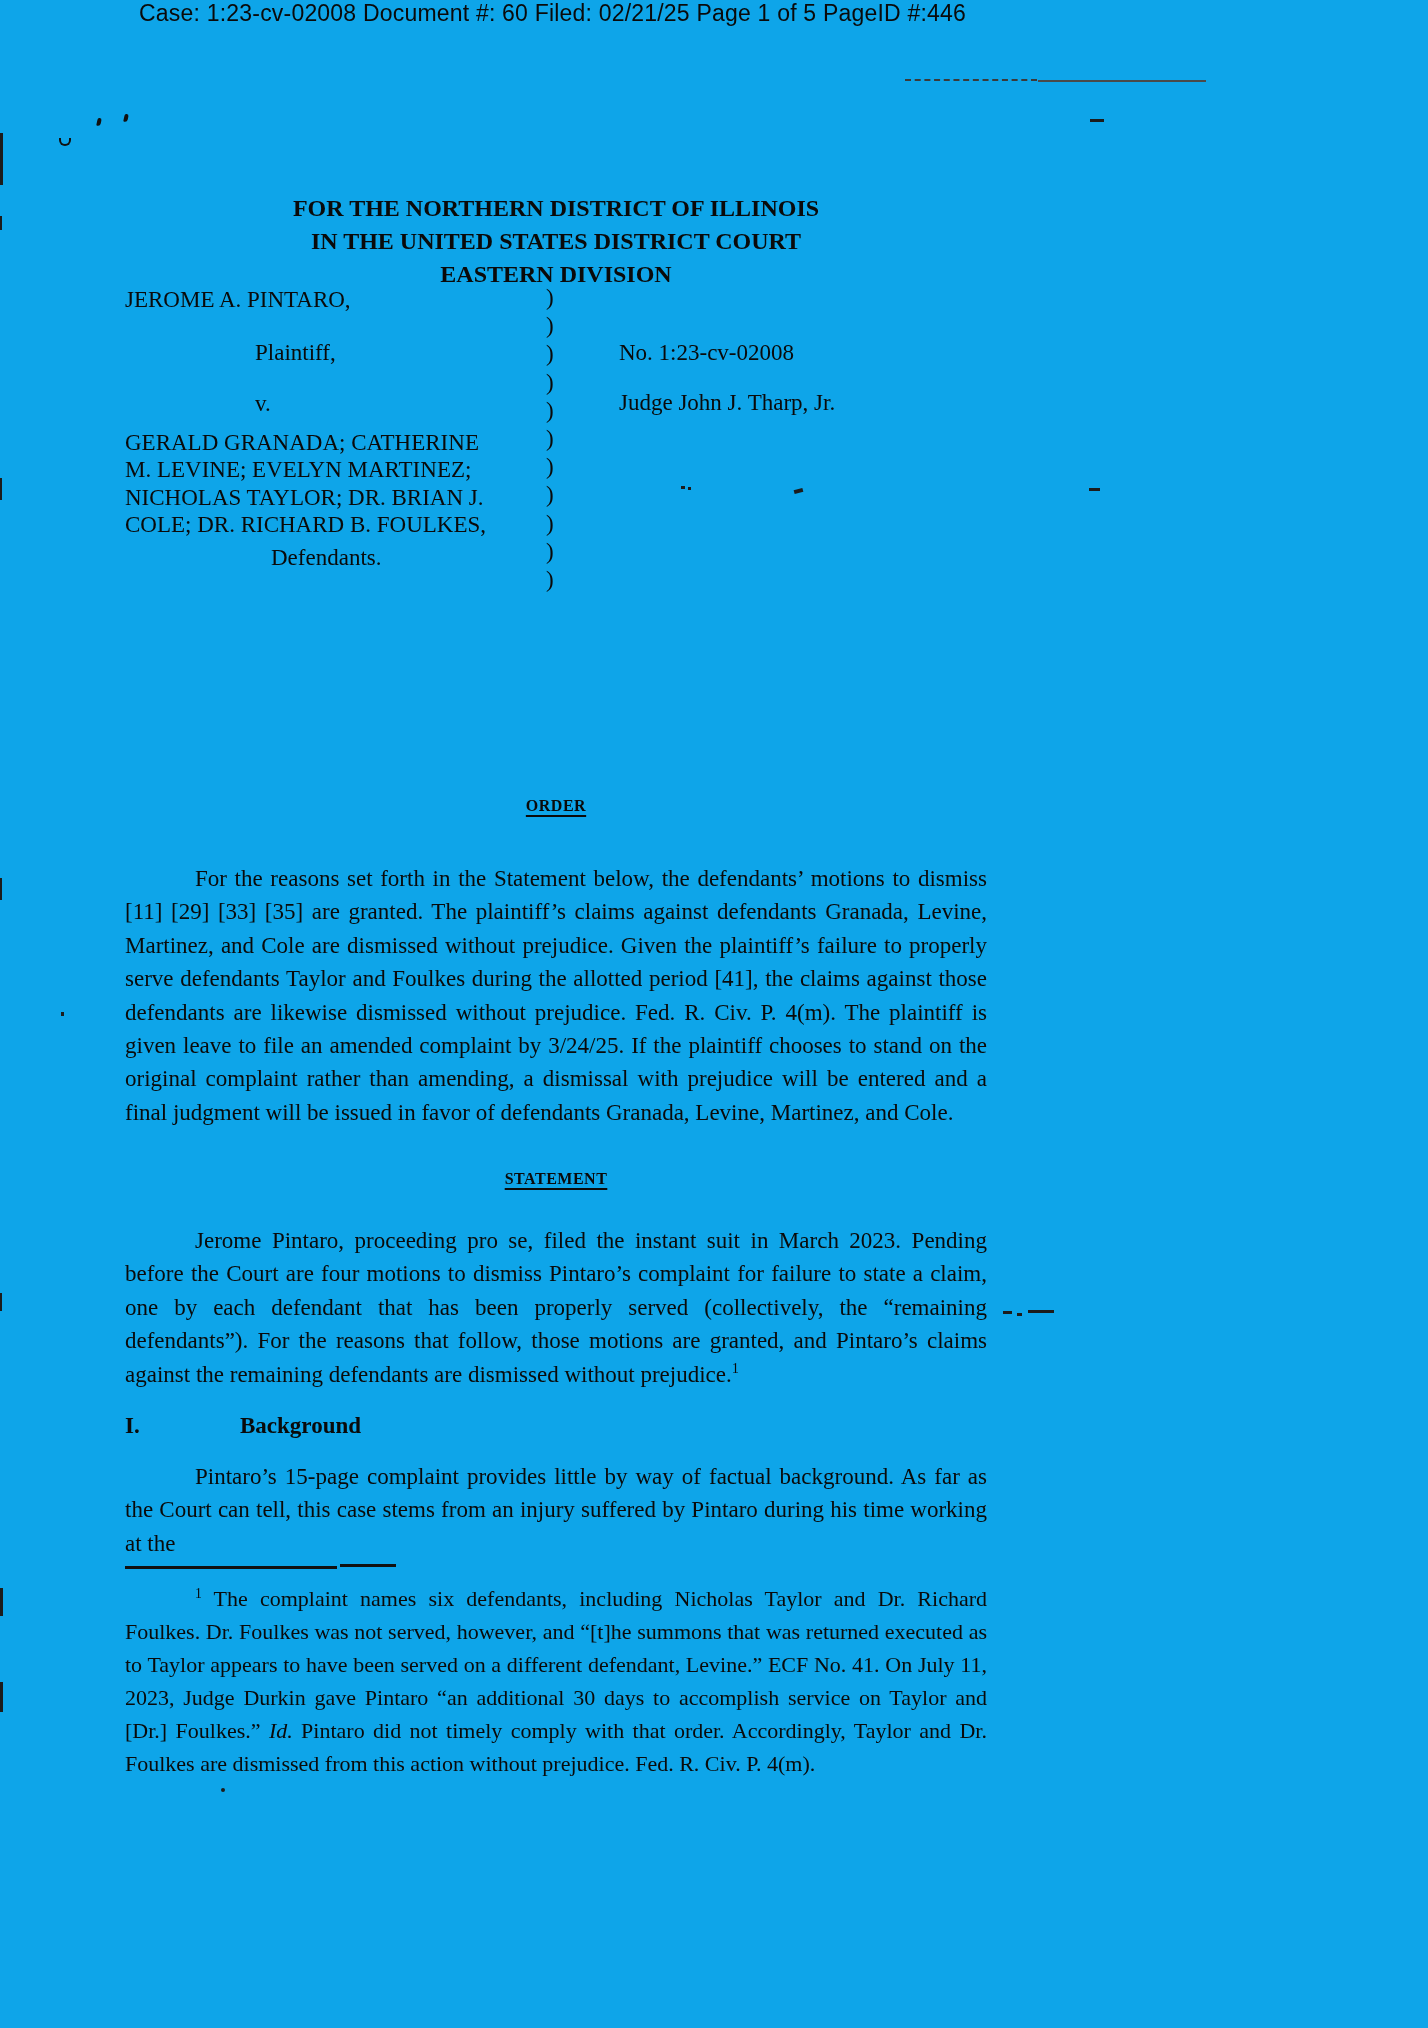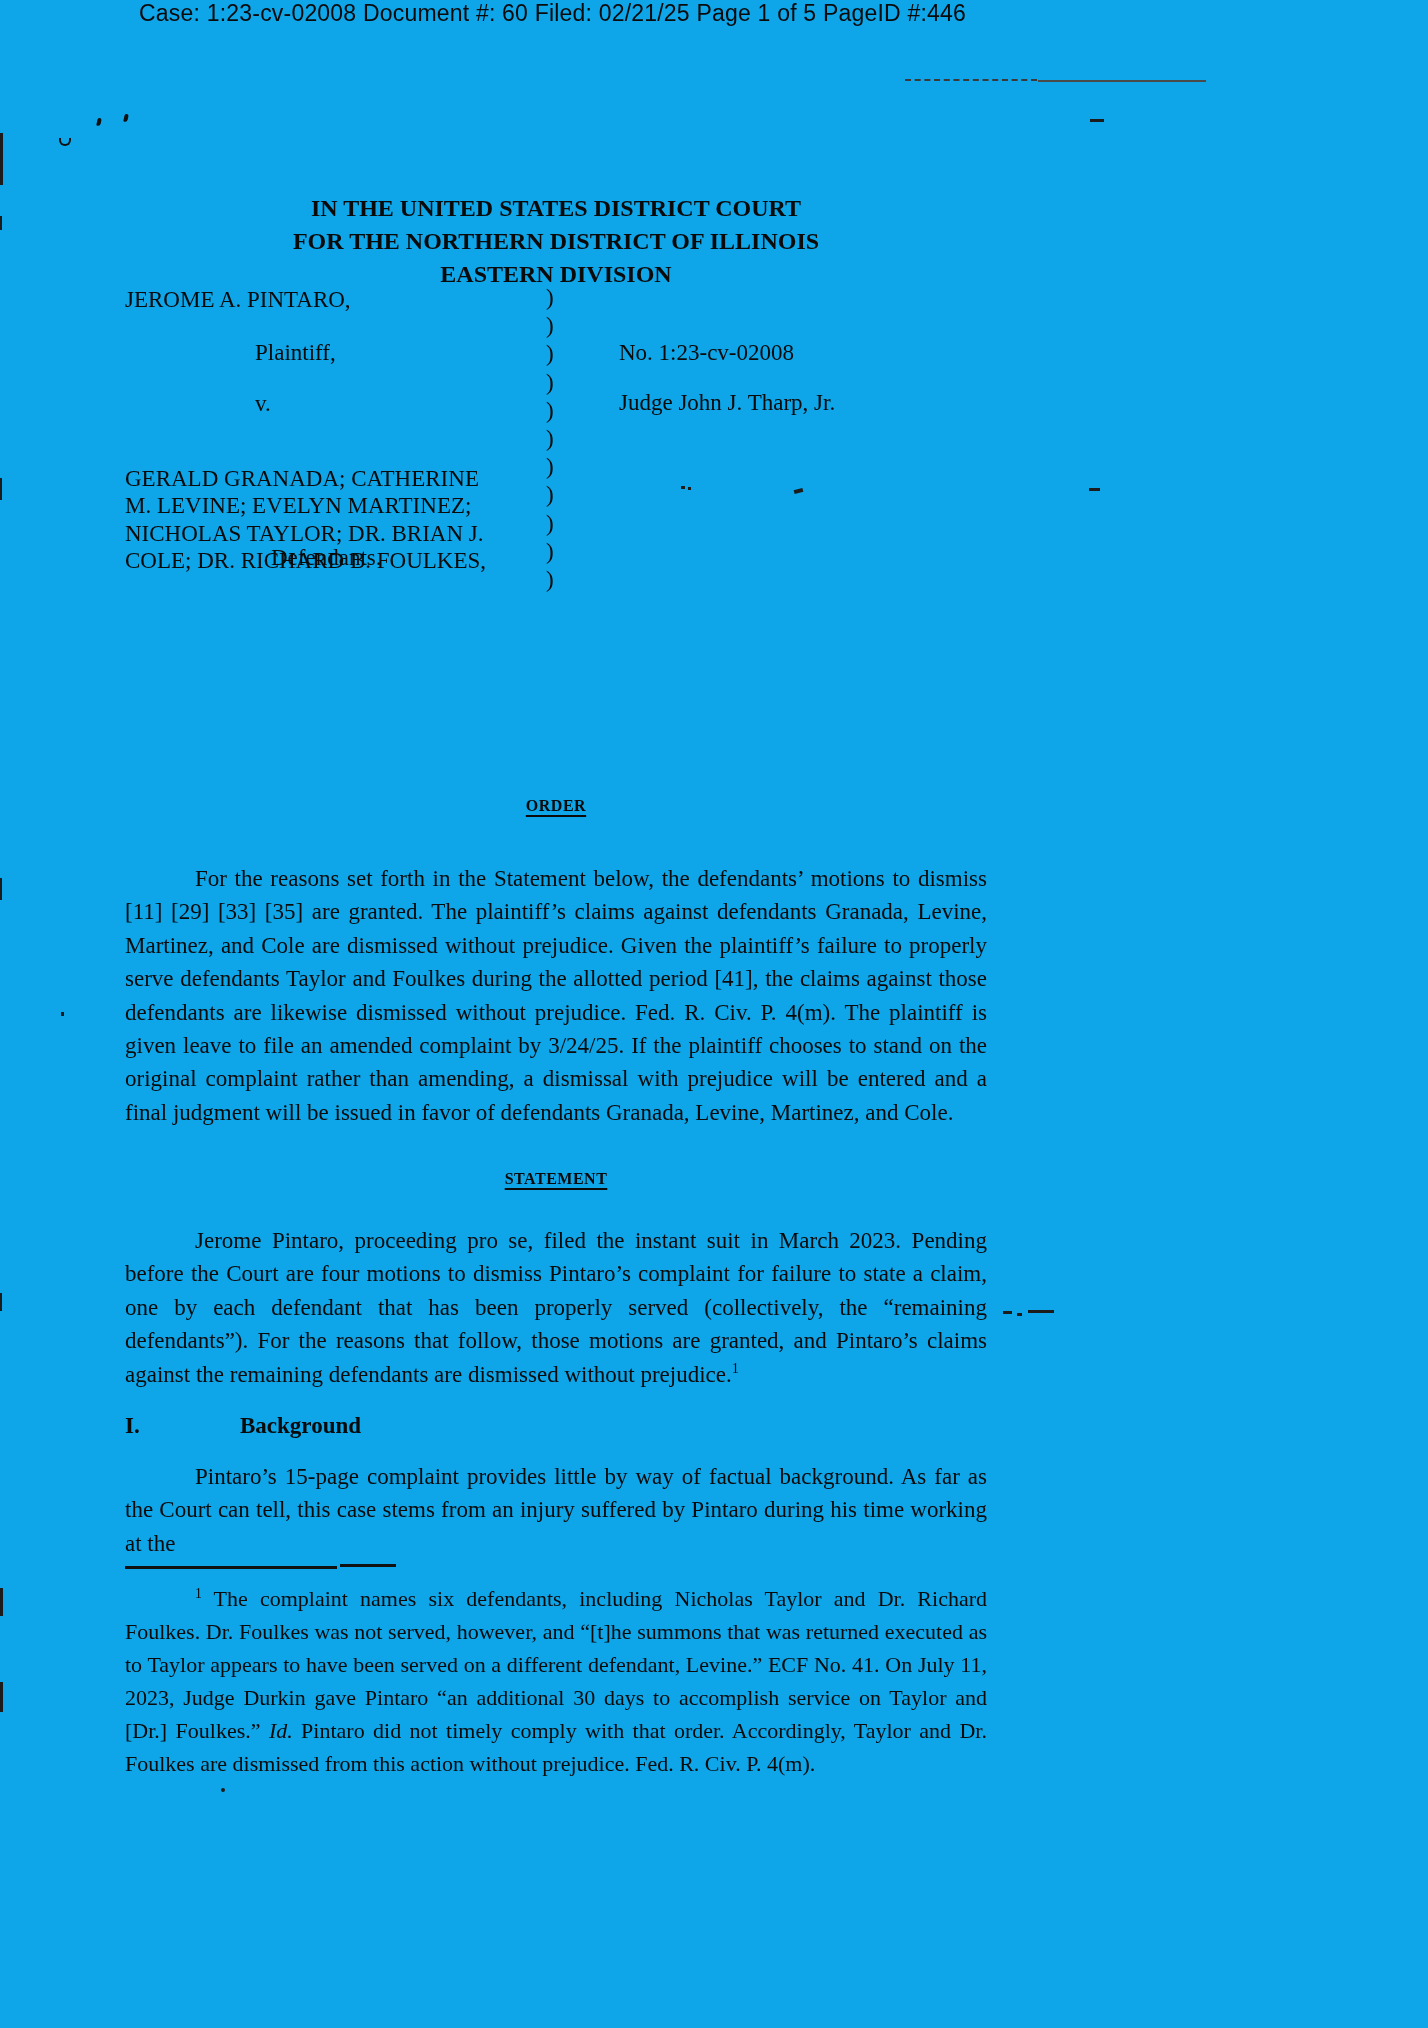--- a/index.html
+++ b/index.html
@@ -109,29 +109,29 @@
   <div class="art" style="left:1003px; top:1311px; width:9px; height:3px;"></div>
   <div class="art" style="left:1017px; top:1313px; width:5px; height:3px;"></div>
   <div class="art" style="left:1028px; top:1310px; width:26px; height:3px;"></div>
   <div class="art" style="left:0; top:1588px; width:3px; height:28px;"></div>
   <div class="art" style="left:0; top:1682px; width:3px; height:30px;"></div>
   <div class="art" style="left:221px; top:1788px; width:4px; height:4px; border-radius:50%;"></div>
 
   <div class="abs stamp">Case: 1:23-cv-02008 Document #: 60 Filed: 02/21/25 Page 1 of 5 PageID #:446</div>
 
   <div class="abs court-heading">
+    <div>FOR THE NORTHERN DISTRICT OF ILLINOIS</div>
     <div>IN THE UNITED STATES DISTRICT COURT</div>
-    <div>FOR THE NORTHERN DISTRICT OF ILLINOIS</div>
     <div>EASTERN DIVISION</div>
   </div>
 
   <div class="abs cap-text" style="left:125px; top:287px;">JEROME A. PINTARO,</div>
   <div class="abs cap-text" style="left:255px; top:340px;">Plaintiff,</div>
   <div class="abs cap-text" style="left:255px; top:391px;">v.</div>
-  <div class="abs cap-text defendant-block" style="left:125px; top:429px;margin-top:36px;">
+  <div class="abs cap-text defendant-block" style="left:125px; top:429px;">
     <div>GERALD GRANADA; CATHERINE</div>
     <div>M. LEVINE; EVELYN MARTINEZ;</div>
     <div>NICHOLAS TAYLOR; DR. BRIAN J.</div>
     <div>COLE; DR. RICHARD B. FOULKES,</div>
   </div>
   <div class="abs cap-text" style="left:255px; top:545px;margin-left:16px;">Defendants.</div>
   <div class="abs paren-col">)
 )
 )
 )

